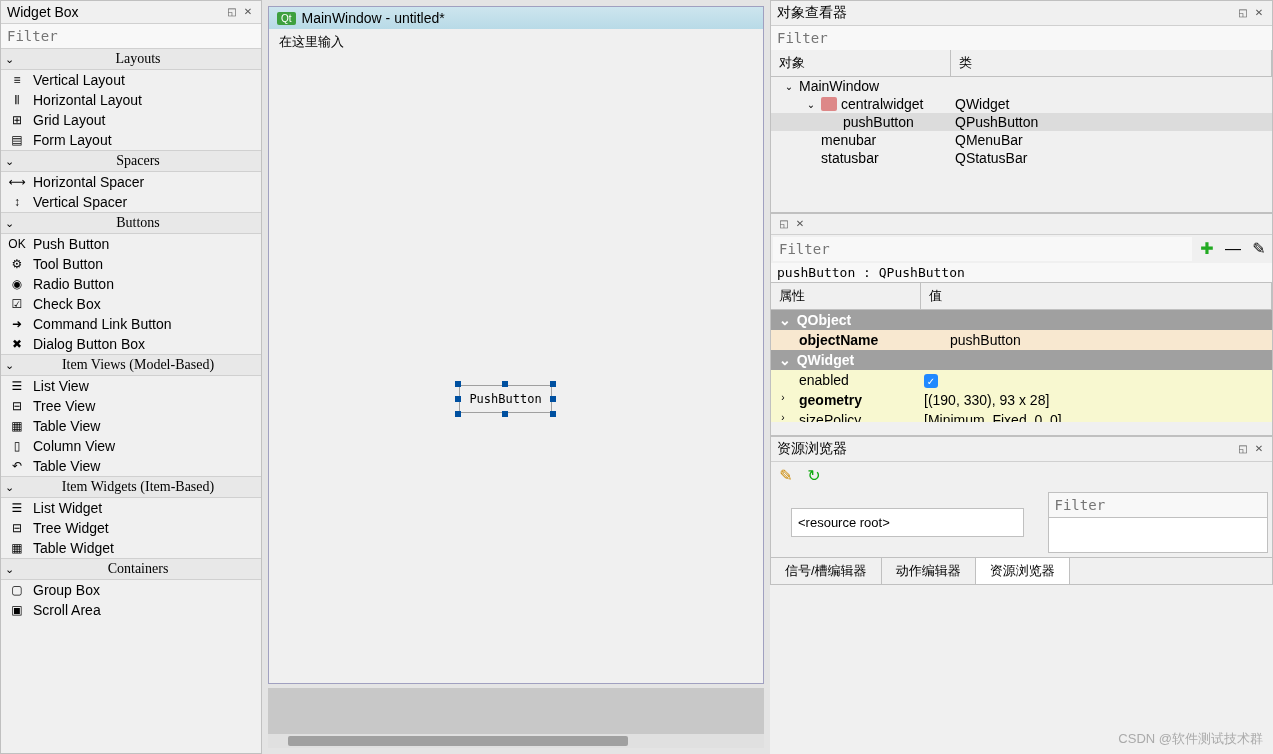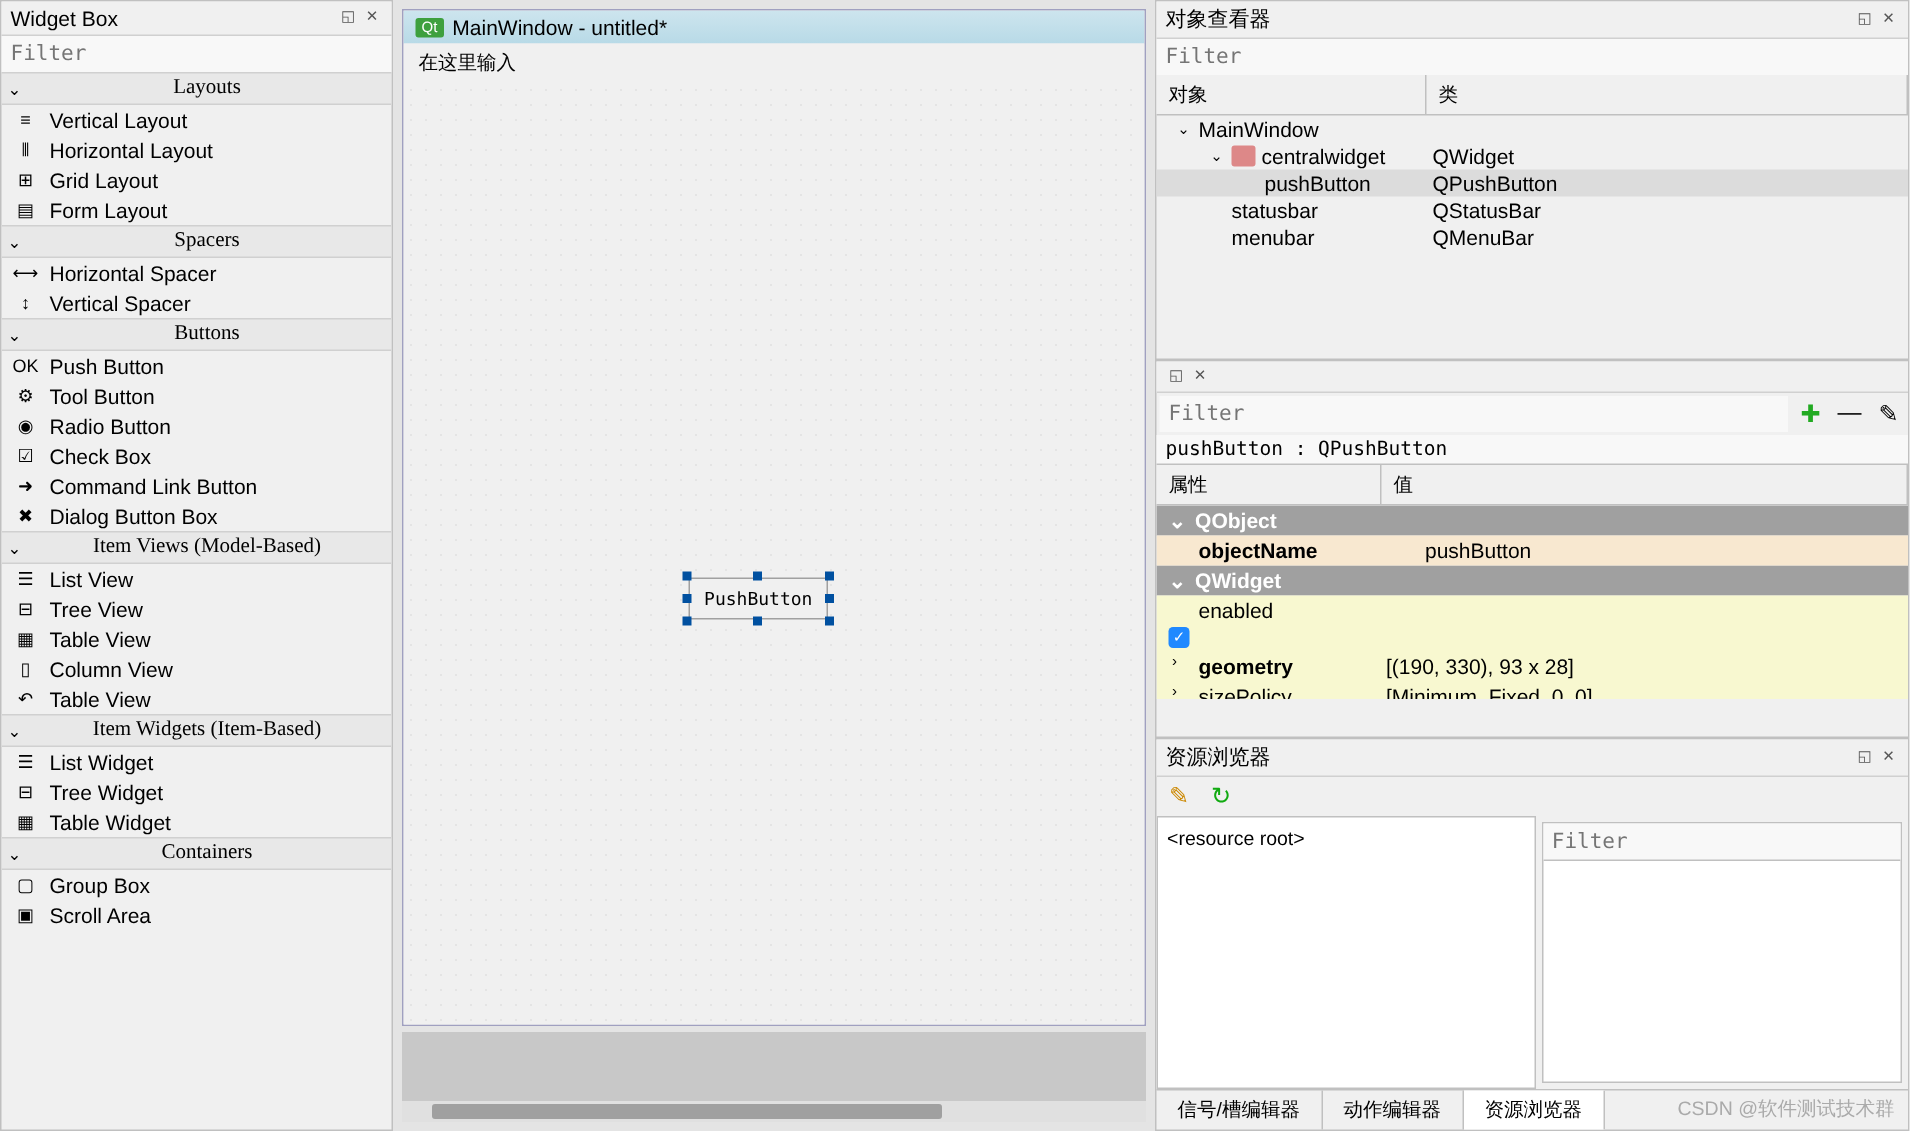--- a/index.html
+++ b/index.html
@@ -18,41 +18,41 @@
 .wicon { width: 16px; height: 16px; display: flex; align-items: center; justify-content: center; font-size: 12px; }
 .center { flex: 1; height: 754px; display: flex; flex-direction: column; padding: 6px; background: #e4e4e4; }
 .design-surface { background: #f0f0f0; border: 1px solid #a0a0c0; flex: 1; overflow: hidden; position: relative; }
 .win-title { background: linear-gradient(#cde5ee,#b8dae7); padding: 3px 8px; font-size: 14px; display: flex; align-items: center; gap: 6px; }
 .qt-badge { background: #3ea03e; color: #fff; font-size: 10px; padding: 1px 4px; border-radius: 2px; }
 .canvas { background: #f0f0f0; position: relative; height: 100%; background-image: radial-gradient(#c0c0c0 0.5px, transparent 0.5px); background-size: 10px 10px; }
 .placeholder-text { padding: 4px 10px; background: #f0f0f0; font-size: 13px; }
 .push-button { position: absolute; left: 190px; top: 330px; width: 93px; height: 28px; background: #f0f0f0; border: 1px solid #a0a0a0; font-family: monospace; font-size: 12px; text-align: center; line-height: 26px; }
 .handles { position: absolute; left: 186px; top: 326px; width: 101px; height: 36px; pointer-events: none; }
 .handle { position: absolute; width: 6px; height: 6px; background: #0050a0; }
-.right { width: 503px; height: 754px; display: flex; flex-direction: column; }
+.right { width: 503px; height: 585px; display: flex; flex-direction: column; }
 .tree-header, .prop-header { display: flex; border-bottom: 1px solid #c0c0c0; background: #f0f0f0; }
 .tree-header div, .prop-header div { padding: 4px 8px; border-right: 1px solid #c0c0c0; }
 .tree-row { display: flex; padding: 1px 4px; font-size: 14px; cursor: pointer; align-items: center; }
 .tree-row.selected { background: #dcdcdc; }
 .tree-col1 { width: 180px; display: flex; align-items: center; gap: 4px; }
 .tree-col2 { flex: 1; }
 .chev-t { width: 12px; font-size: 10px; text-align: center; }
 .prop-section { background: #a0a0a0; color: #fff; padding: 2px 8px; font-weight: bold; font-size: 14px; display: flex; align-items: center; gap: 6px; }
 .prop-row { display: flex; padding: 2px 8px; font-size: 14px; }
 .prop-row.orange { background: #f8e8d0; gap: 26px; }
 .prop-row.yellow { background: #f8f8d0; }
 .prop-name { width: 145px; padding-left: 20px; }
 .prop-name.bold { font-weight: bold; }
 .prop-val { flex: 1; }
 .prop-toolbar { display: flex; align-items: center; gap: 4px; padding: 2px; }
 .prop-toolbar input { flex: 1; }
 .tb-btn { width: 22px; height: 22px; display: flex; align-items: center; justify-content: center; cursor: pointer; font-size: 16px; }
 .object-label { padding: 2px 6px; font-family: monospace; font-size: 13px; border-bottom: 1px solid #c0c0c0; background: #f8f8f8; }
 .resource-body { display: flex; flex: 1; }
-.resource-left { flex: 1; border: 1px solid #c0c0c0; margin: 0; padding: 6px; background: #fff; }
+.resource-left { flex: 1; border: 1px solid #c0c0c0; margin: 20px; padding: 6px; background: #fff; }
 .resource-right { flex: 1; border: 1px solid #c0c0c0; margin: 4px; background: #fff; display: flex; flex-direction: column; }
 .bottom-tabs { display: flex; border-top: 1px solid #c0c0c0; }
 .tab { padding: 4px 14px; border-right: 1px solid #c0c0c0; font-size: 13px; cursor: pointer; }
 .tab.active { background: #fff; }
 .watermark { position: absolute; right: 10px; bottom: 6px; color: #aaa; font-size: 13px; }
 .scroll-area { overflow-y: auto; flex: 1; }
 .chk { width: 14px; height: 14px; background: #2089ff; border-radius: 3px; display: inline-flex; align-items: center; justify-content: center; color: #fff; font-size: 10px; }
 .hscroll { height: 14px; background: #e0e0e0; display: flex; align-items: center; }
 .hscroll-thumb { height: 10px; background: #a0a0a0; margin-left: 20px; width: 340px; border-radius: 2px; }
 </style>
@@ -245,30 +245,30 @@
         <div class="tree-row selected">
           <div class="tree-col1" style="padding-left:52px">
             <span class="chev-t"></span>
             <span>pushButton</span>
           </div>
           <div class="tree-col2">QPushButton</div>
         </div>
         <div class="tree-row">
           <div class="tree-col1" style="padding-left:30px">
             <span class="chev-t"></span>
-            <span>statusbar</span>
-          </div>
-          <div class="tree-col2">QStatusBar</div>
+            <span>menubar</span>
+          </div>
+          <div class="tree-col2">QMenuBar</div>
         </div>
         <div class="tree-row">
           <div class="tree-col1" style="padding-left:30px">
             <span class="chev-t"></span>
-            <span>menubar</span>
-          </div>
-          <div class="tree-col2">QMenuBar</div>
+            <span>statusbar</span>
+          </div>
+          <div class="tree-col2">QStatusBar</div>
         </div>
       </div>
   </div>
 
   <div class="panel" style="height:252px">
     <div class="panel-title">
       <div class="panel-btns">
           <div class="panel-btn">◱</div>
           <div class="panel-btn">✕</div>
         </div>
@@ -290,21 +290,21 @@
           <span>QObject</span>
         </div>
         <div class="prop-row orange" style="position: relative;">
           <div class="prop-name bold">objectName</div>
           <div class="prop-val">pushButton</div>
         </div>
         <div class="prop-section">
           <span>⌄</span>
           <span>QWidget</span>
         </div>
-        <div class="prop-row yellow" style="position: relative; flex-direction: column;">
+        <div class="prop-row yellow" style="position: relative;">
           <div class="prop-name ">enabled</div>
           <div class="prop-val"><span class="chk">✓</span></div>
         </div>
         <div class="prop-row yellow" style="position: relative;">
           <span class="chev-t" style="position:absolute;left:6px">›</span>
           <div class="prop-name bold">geometry</div>
           <div class="prop-val">[(190, 330), 93 x 28]</div>
         </div>
         <div class="prop-row yellow" style="position: relative; height: 12px; overflow: hidden;">
           <span class="chev-t" style="position:absolute;left:6px">›</span>

